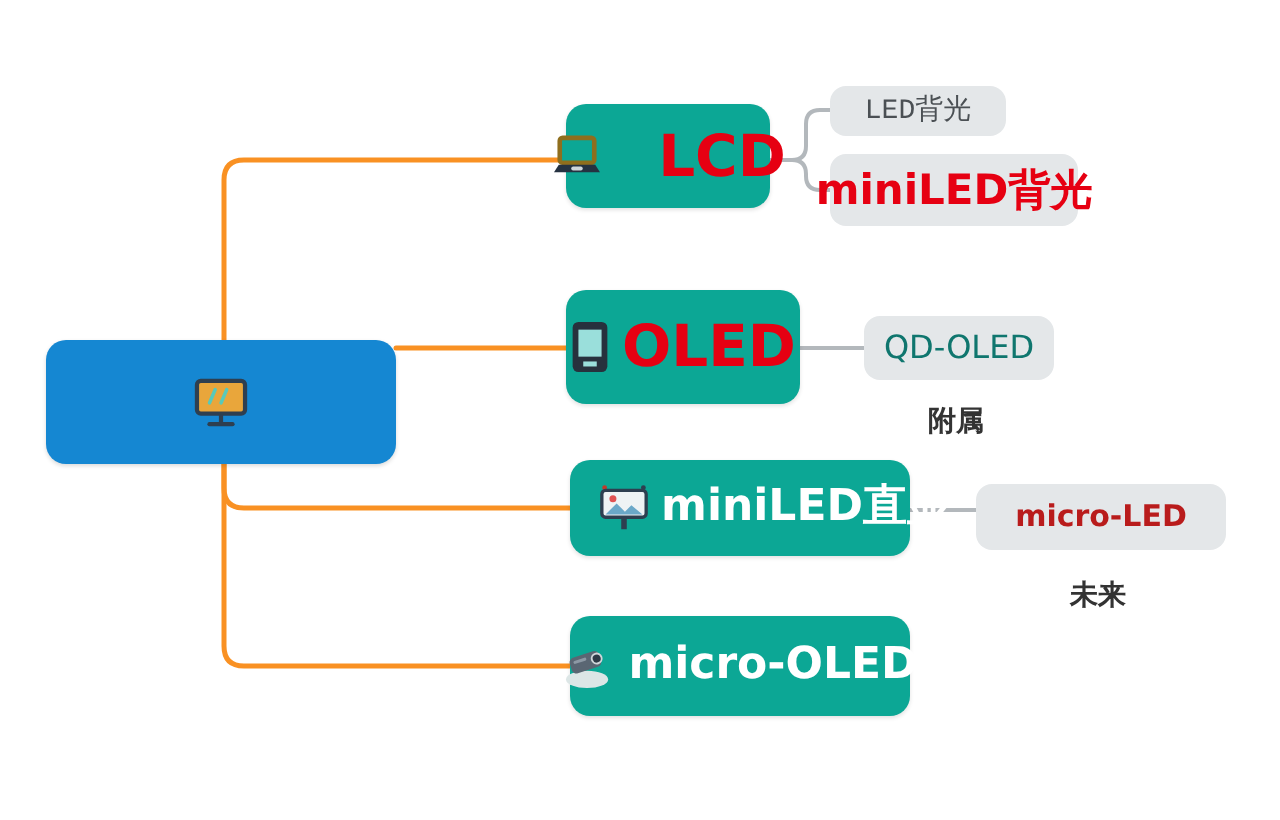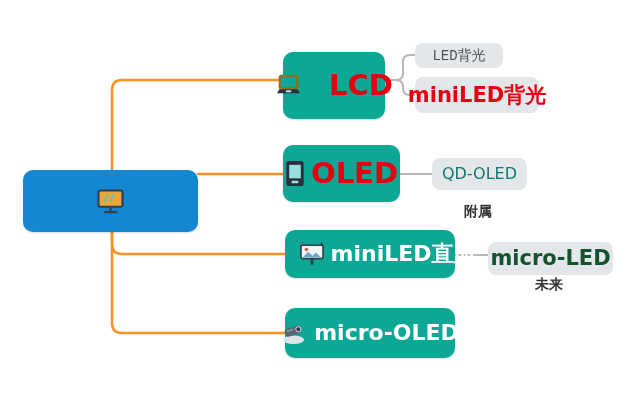--- a/index.html
+++ b/index.html
@@ -39,21 +39,21 @@
     background: #e4e7e9;
     border-radius: 8px;
   }
   .lbl { line-height: 1; }
   .root-lbl  { color: #ffffff; font-size: 27px; font-weight: bold; }
   .red-big   { color: #e60012; font-size: 29px; font-weight: bold; }
   .white-mid { color: #ffffff; font-size: 22px; font-weight: bold; }
   .gray-sm   { color: #4b5054; font-size: 14px; font-family: Liberation Mono, monospace; }
   .gray-md   { color: #0f766e; font-size: 16px; }
   .red-mid   { color: #e60012; font-size: 21px; font-weight: bold; }
-  .dark-mid  { color: #14532d; font-size: 21px; font-weight: bold; }
+  .dark-mid  { color: #b91c1c; font-size: 15px; font-weight: bold; }
   .note {
     position: absolute;
     color: #333333;
     font-size: 14px;
     font-weight: bold;
     text-align: center;
     white-space: nowrap;
     line-height: 1;
   }
   .icon { display: block; flex: 0 0 auto; }
@@ -78,21 +78,21 @@
 
   <div class="node root-node" style="left:23px; top:170px; width:175px; height:62px;">
     <svg class="icon" width="27" height="25" viewBox="0 0 28 26">
       <rect x="1.5" y="1.5" width="25" height="17" rx="2" fill="#e9a63b" stroke="#2e3f50" stroke-width="2.2"></rect>
       <path d="M11 6 L8 13 M17 6 L14 13" stroke="#58c9ba" stroke-width="1.8" stroke-linecap="round"></path>
       <line x1="14" y1="19" x2="14" y2="23" stroke="#2e3f50" stroke-width="2.2"></line>
       <line x1="8" y1="24" x2="20" y2="24" stroke="#2e3f50" stroke-width="2.2" stroke-linecap="round"></line>
     </svg>
   </div>
 
-  <div class="node branch-node" style="left:283px; top:52px; width:102px; height:67px;gap:27px;">
+  <div class="node branch-node" style="left:283px; top:52px; width:102px; height:52px;gap:27px;">
     <svg class="icon" width="27" height="23" viewBox="0 0 28 24">
       <rect x="5" y="2" width="18" height="13" rx="1.5" fill="#0ca795" stroke="#8f6e1d" stroke-width="2.4"></rect>
       <path d="M2 20 L26 20 L23.5 16 L4.5 16 Z" fill="#253241"></path>
       <rect x="11" y="17" width="6" height="2" rx="1" fill="#cfd6da"></rect>
     </svg>
     <span class="lbl red-big">LCD</span>
   </div>
 
   <div class="node branch-node" style="left:283px; top:145px; width:117px; height:57px;justify-content:center;">
     <svg class="icon" width="20" height="27" viewBox="0 0 20 28">
@@ -136,15 +136,15 @@
 
   <div class="node child-node" style="left:432px; top:158px; width:95px; height:32px;">
     <span class="lbl gray-md">QD-OLED</span>
   </div>
 
   <div class="node child-node" style="left:488px; top:242px; width:125px; height:33px;">
     <span class="lbl dark-mid">micro-LED</span>
   </div>
 
   <div class="note" style="left:448px; top:204px; width:60px;">附属</div>
-  <div class="note" style="left:519px; top:277px; width:60px;">未来</div>
+  <div class="note" style="left:519px; top:291px; width:60px;">未来</div>
 
 </div>
 
 </body></html>

